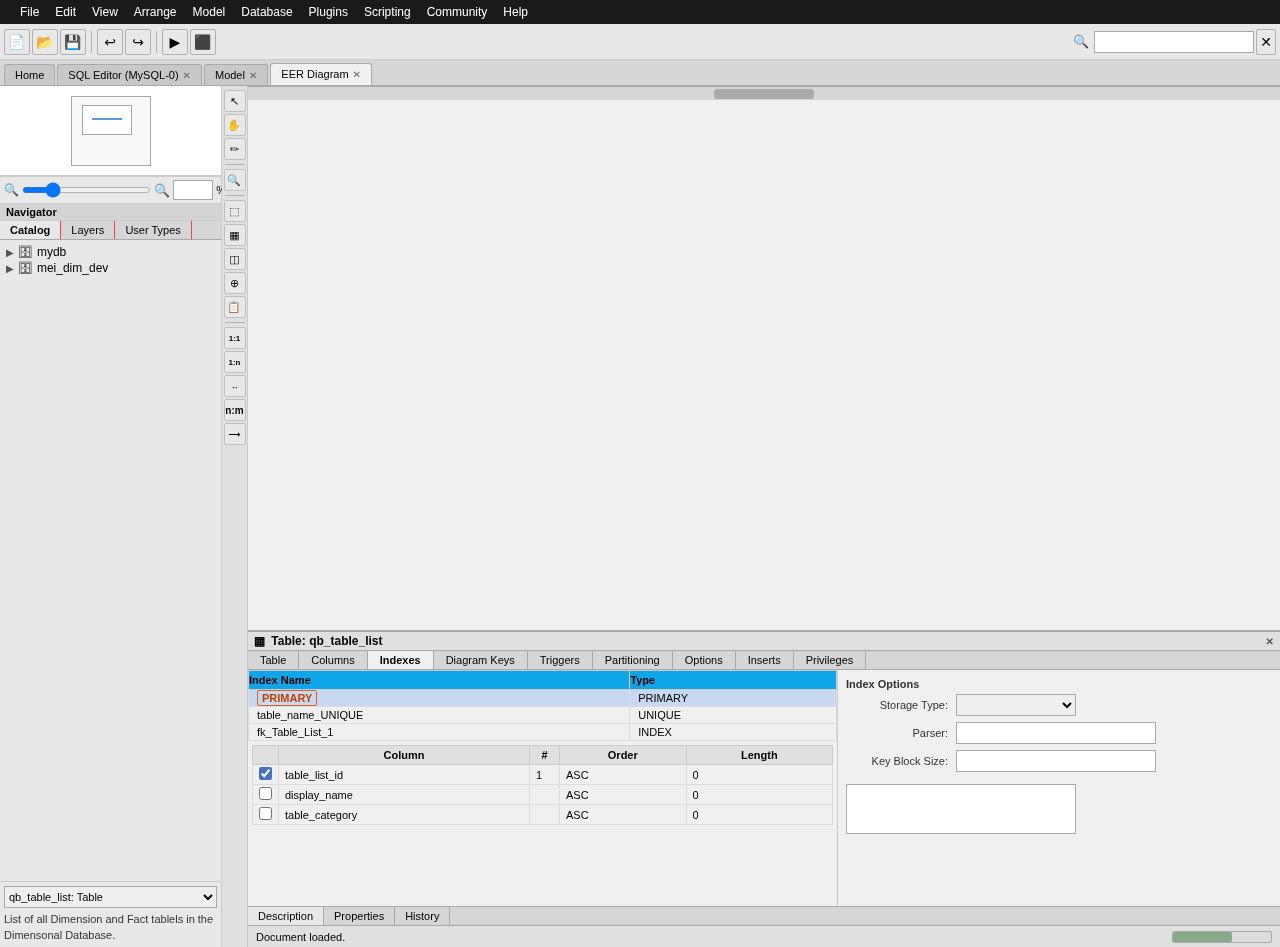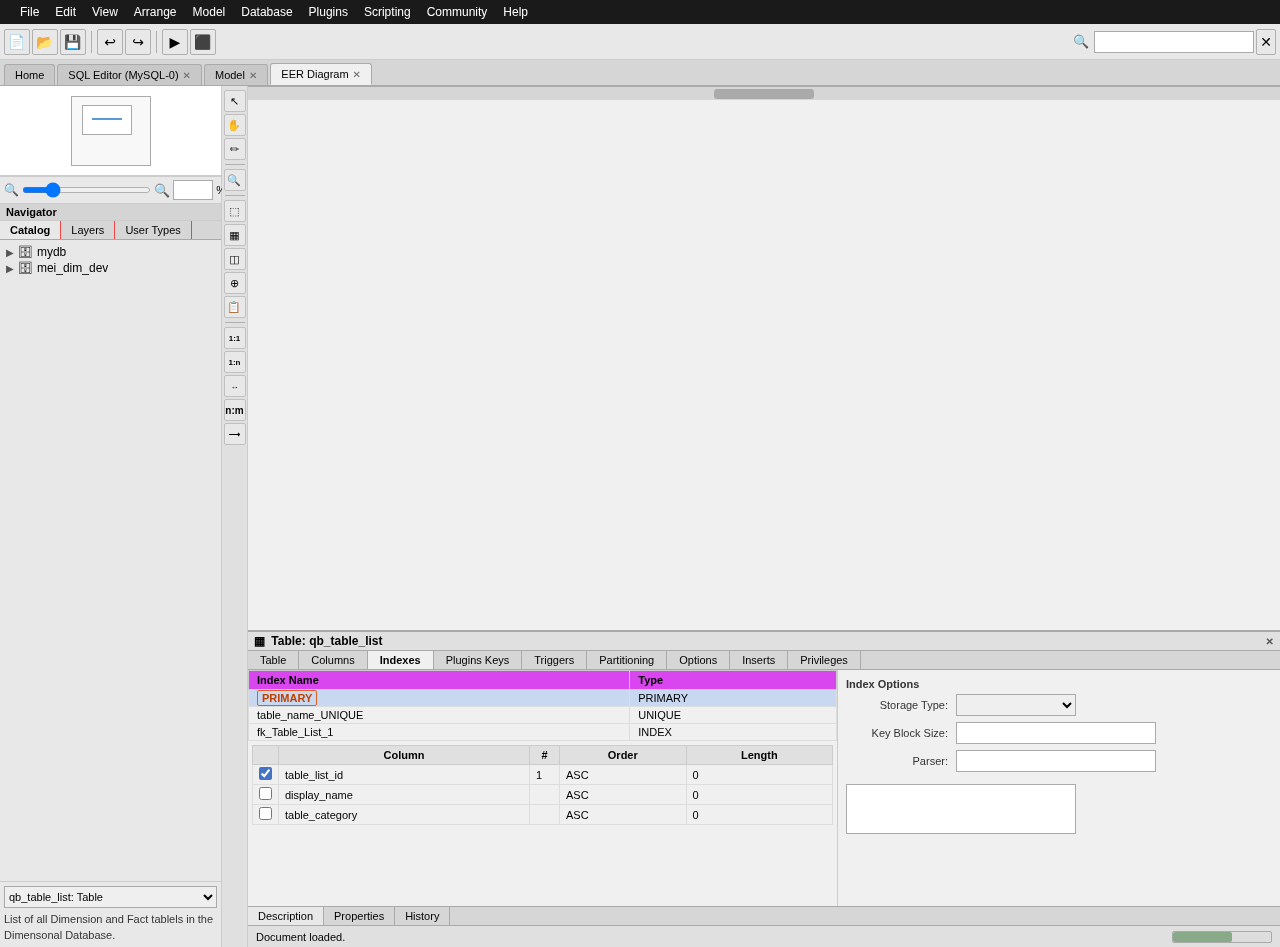--- a/index.html
+++ b/index.html
@@ -91,21 +91,21 @@
     #bottom-tabs { display: flex; background: #d6d6d6; border-bottom: 1px solid #aaa; }
     .bottom-tab { padding: 3px 12px; font-size: 11px; cursor: pointer; border-right: 1px solid #aaa; }
     .bottom-tab.active { background: #f0f0f0; font-weight: bold; }
 
     
     #index-content { display: flex; flex: 1; overflow: hidden; }
     #index-left { width: 590px; border-right: 1px solid #ccc; overflow-y: auto; }
     #index-right { flex: 1; padding: 8px; overflow-y: auto; }
 
     .idx-table { width: 100%; border-collapse: collapse; }
-    .idx-table th { background: #d946ef; border: 1px solid #ccc; padding: 3px 8px; font-size: 11px; text-align: left; }
+    .idx-table th { background: #0ea5e9; border: 1px solid #ccc; padding: 3px 0; font-size: 11px; text-align: left; }
     .idx-table td { border: 1px solid #ddd; padding: 2px 8px; font-size: 11px; }
     .idx-table tr.selected td { background: #c8d8f0; }
     .idx-primary { color: #c04000; font-weight: bold; border: 1px solid #e06020; padding: 1px 4px; border-radius: 2px; }
     .ic-table { width: 100%; border-collapse: collapse; margin-bottom: 8px; }
     .ic-table th { background: #e0e0e0; border: 1px solid #ccc; padding: 3px 6px; font-size: 11px; }
     .ic-table td { border: 1px solid #ddd; padding: 2px 6px; font-size: 11px; }
     .ic-check { accent-color: #4472c4; }
     .io-row { display: flex; align-items: center; margin-bottom: 6px; font-size: 11px; }
     .io-label { width: 110px; text-align: right; padding-right: 8px; color: #333; }
     .io-control { flex: 1; }
@@ -293,21 +293,21 @@
       <div id="bottom-header">
         <span>▦</span>
         <span>Table: qb_table_list</span>
         <span class="close-btn">✕</span>
       </div>
 
       <div id="bottom-tabs">
         <div class="bottom-tab">Table</div>
         <div class="bottom-tab">Columns</div>
         <div class="bottom-tab active">Indexes</div>
-        <div class="bottom-tab">Plugins Keys</div>
+        <div class="bottom-tab">Diagram Keys</div>
         <div class="bottom-tab">Triggers</div>
         <div class="bottom-tab">Partitioning</div>
         <div class="bottom-tab">Options</div>
         <div class="bottom-tab">Inserts</div>
         <div class="bottom-tab">Privileges</div>
       </div>
 
       <div id="index-content">
 
         <div id="index-left">
@@ -378,27 +378,27 @@
           <div class="io-section-title">Index Options</div>
           <div class="io-row">
             <span class="io-label">Storage Type:</span>
             <div class="io-control">
               <select style="width:120px; height:22px; font-size:11px; border:1px solid #aaa;">
                 <option value=""></option>
               </select>
             </div>
           </div>
           <div class="io-row">
-            <span class="io-label">Key Block Size:</span>
+            <span class="io-label">Parser:</span>
             <div class="io-control">
               <input type="text" style="width: 200px;">
             </div>
           </div>
           <div class="io-row">
-            <span class="io-label">Parser:</span>
+            <span class="io-label">Key Block Size:</span>
             <div class="io-control">
               <input type="text" style="width: 200px;">
             </div>
           </div>
           <div style="margin-top:8px;">
             <textarea class="io-textarea" style="width: 230px; height: 50px;"></textarea>
           </div>
         </div>
       </div>
 

